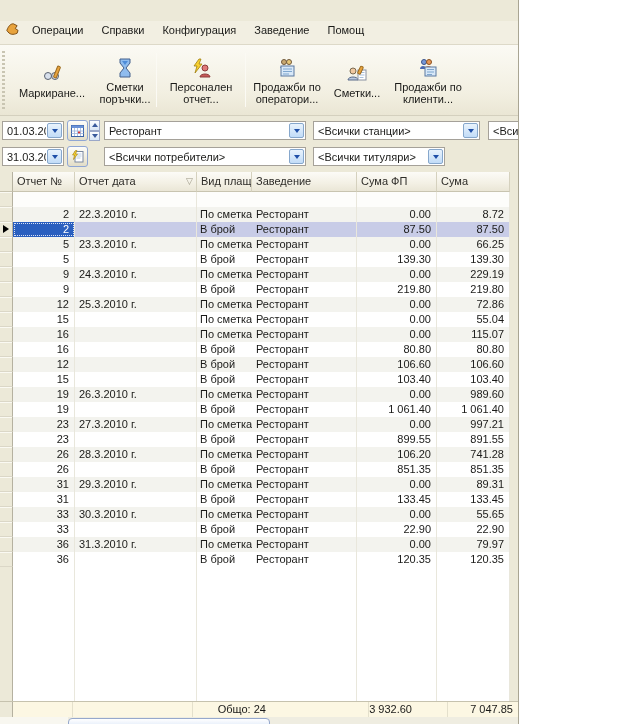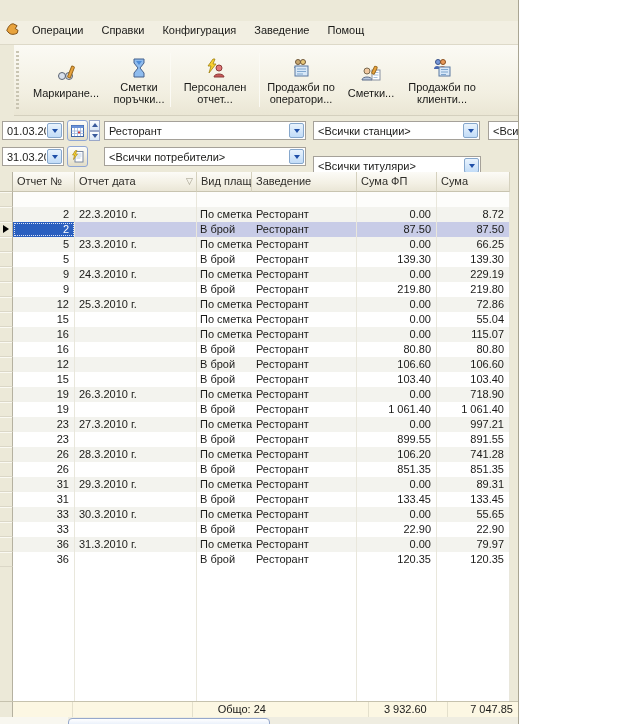--- a/index.html
+++ b/index.html
@@ -20,21 +20,21 @@
 
   
   .menubar { position:absolute; left:0; top:21px; width:100%; height:24px;
     background:#F2EFE2; border-bottom:1px solid #DDD9C8; display:flex; padding-left:4px; }
   .menubar .menu-item { padding:3px 9px; white-space:nowrap; cursor:default; }
   .menubar .menu-appicon { margin-right:4px; display:flex; }
 
   
   .toolbar { position:absolute; left:0; top:45px; width:100%; height:71px;
     background:linear-gradient(180deg,#FBFAF4 0%,#F2EFE1 70%,#EAE6D4 100%);
-    border-bottom:1px solid #D4D0BE; display:flex; align-items:stretch; padding:3px 0 3px 8px;margin-left:14px; }
+    border-bottom:1px solid #D4D0BE; display:flex; align-items:stretch; padding:3px 0 3px 8px; }
   .toolbar .gripper { position:absolute; left:2px; top:6px; bottom:6px; width:3px;
     background:repeating-linear-gradient(180deg,#C9C5B2 0 2px,transparent 2px 4px); }
   .tb-btn { display:flex; flex-direction:column; align-items:center; justify-content:center;
     text-align:center; line-height:12px; padding:2px 2px; white-space:normal; cursor:default; }
   .tb-btn .tb-icon { height:26px; display:flex; align-items:center; justify-content:center; }
   .tb-sep { width:1px; background:#CFCBB9; border-right:1px solid #FBFAF4; margin:5px 2px; }
   .w1{width:88px}.w2{width:58px}.w3{width:84px}.w4{width:80px}.w5{width:62px}.w6{width:78px}.w7{width:80px}
 
   
   .filterbar { position:absolute; left:0; top:116px; width:100%; height:56px; background:#ECE9D8; }
@@ -89,21 +89,21 @@
   .gutter-tail { position:absolute; left:0; top:395px; width:13px; height:134px;
     background:#ECE9D8; border-right:1px solid #B5B1A0; }
   .vline { position:absolute; top:395px; height:134px; width:1px; background:#E9E7DC; }
 
   .tfoot { position:absolute; left:0; top:529px; width:519px; height:16px; display:flex;
     background:#FCF7E3; border-top:1px solid #C6C2AE; line-height:15px; }
   .tfoot .fcell { white-space:nowrap; overflow:hidden; border-right:1px solid #E4E0CC; }
   .tfoot .f-gutter { width:13px; background:#ECE9D8; border-right:1px solid #B5B1A0; }
   .tfoot .f-num { width:62px; } .tfoot .f-date { width:122px; }
   .tfoot .f-total { width:160px; padding-left:5px;margin-left:20px; }
-  .tfoot .f-fp { width:80px; text-align:center; padding-right:5px; }
+  .tfoot .f-fp { width:80px; text-align:left; padding-right:5px; }
   .tfoot .f-sum { width:73px; text-align:right; padding-right:5px; }
 
   .hscroll { position:absolute; left:0; top:545px; width:519px; height:7px; background:#EFEDE1; }
   .hscroll .track-light { position:absolute; left:0; top:0; width:68px; height:7px; background:#F8F7F0; }
   .hscroll .thumb { position:absolute; left:68px; top:1px; width:202px; height:12px; border-radius:4px;
     border:1px solid #96A8CC; background:linear-gradient(180deg,#FFFFFF 0%,#D7E4F7 100%); }
 </style>
 </head>
 <body>
 
@@ -262,21 +262,21 @@
             <path d="M4.5 0.5L1.5 5h2L2.5 9.5 6.5 4h-2l1.5-3.5z" fill="#F8D030" stroke="#A08010" stroke-width="0.6"></path>
           </svg>
         </span>
       </div>
       <div class="combo" style="left:104px; top:31px; width:202px;">
         <span class="combo-text">&lt;Всички потребители&gt;</span>
         <span class="combo-arrow">
             <i></i>
           </span>
       </div>
-      <div class="combo" style="left:313px; top:31px; width:168px;margin-top:9px;">
+      <div class="combo" style="left:313px; top:31px; width:132px;">
         <span class="combo-text">&lt;Всички титуляри&gt;</span>
         <span class="combo-arrow">
             <i></i>
           </span>
       </div>
     </div>
 
     <div class="grid">
       <div class="grid-right-filler"></div>
 
@@ -437,21 +437,21 @@
   </div>
           <div class="row stripe">
     <div class="cell c-gutter">
       
     </div>
     <div class="cell c-num">19</div>
     <div class="cell c-date">26.3.2010 г.</div>
     <div class="cell c-type">По сметка</div>
     <div class="cell c-venue">Ресторант</div>
     <div class="cell c-fp">0.00</div>
-    <div class="cell c-sum">718.90</div>
+    <div class="cell c-sum">989.60</div>
   </div>
           <div class="row">
     <div class="cell c-gutter">
       
     </div>
     <div class="cell c-num">19</div>
     <div class="cell c-date"></div>
     <div class="cell c-type">В брой</div>
     <div class="cell c-venue">Ресторант</div>
     <div class="cell c-fp">1 061.40</div>

